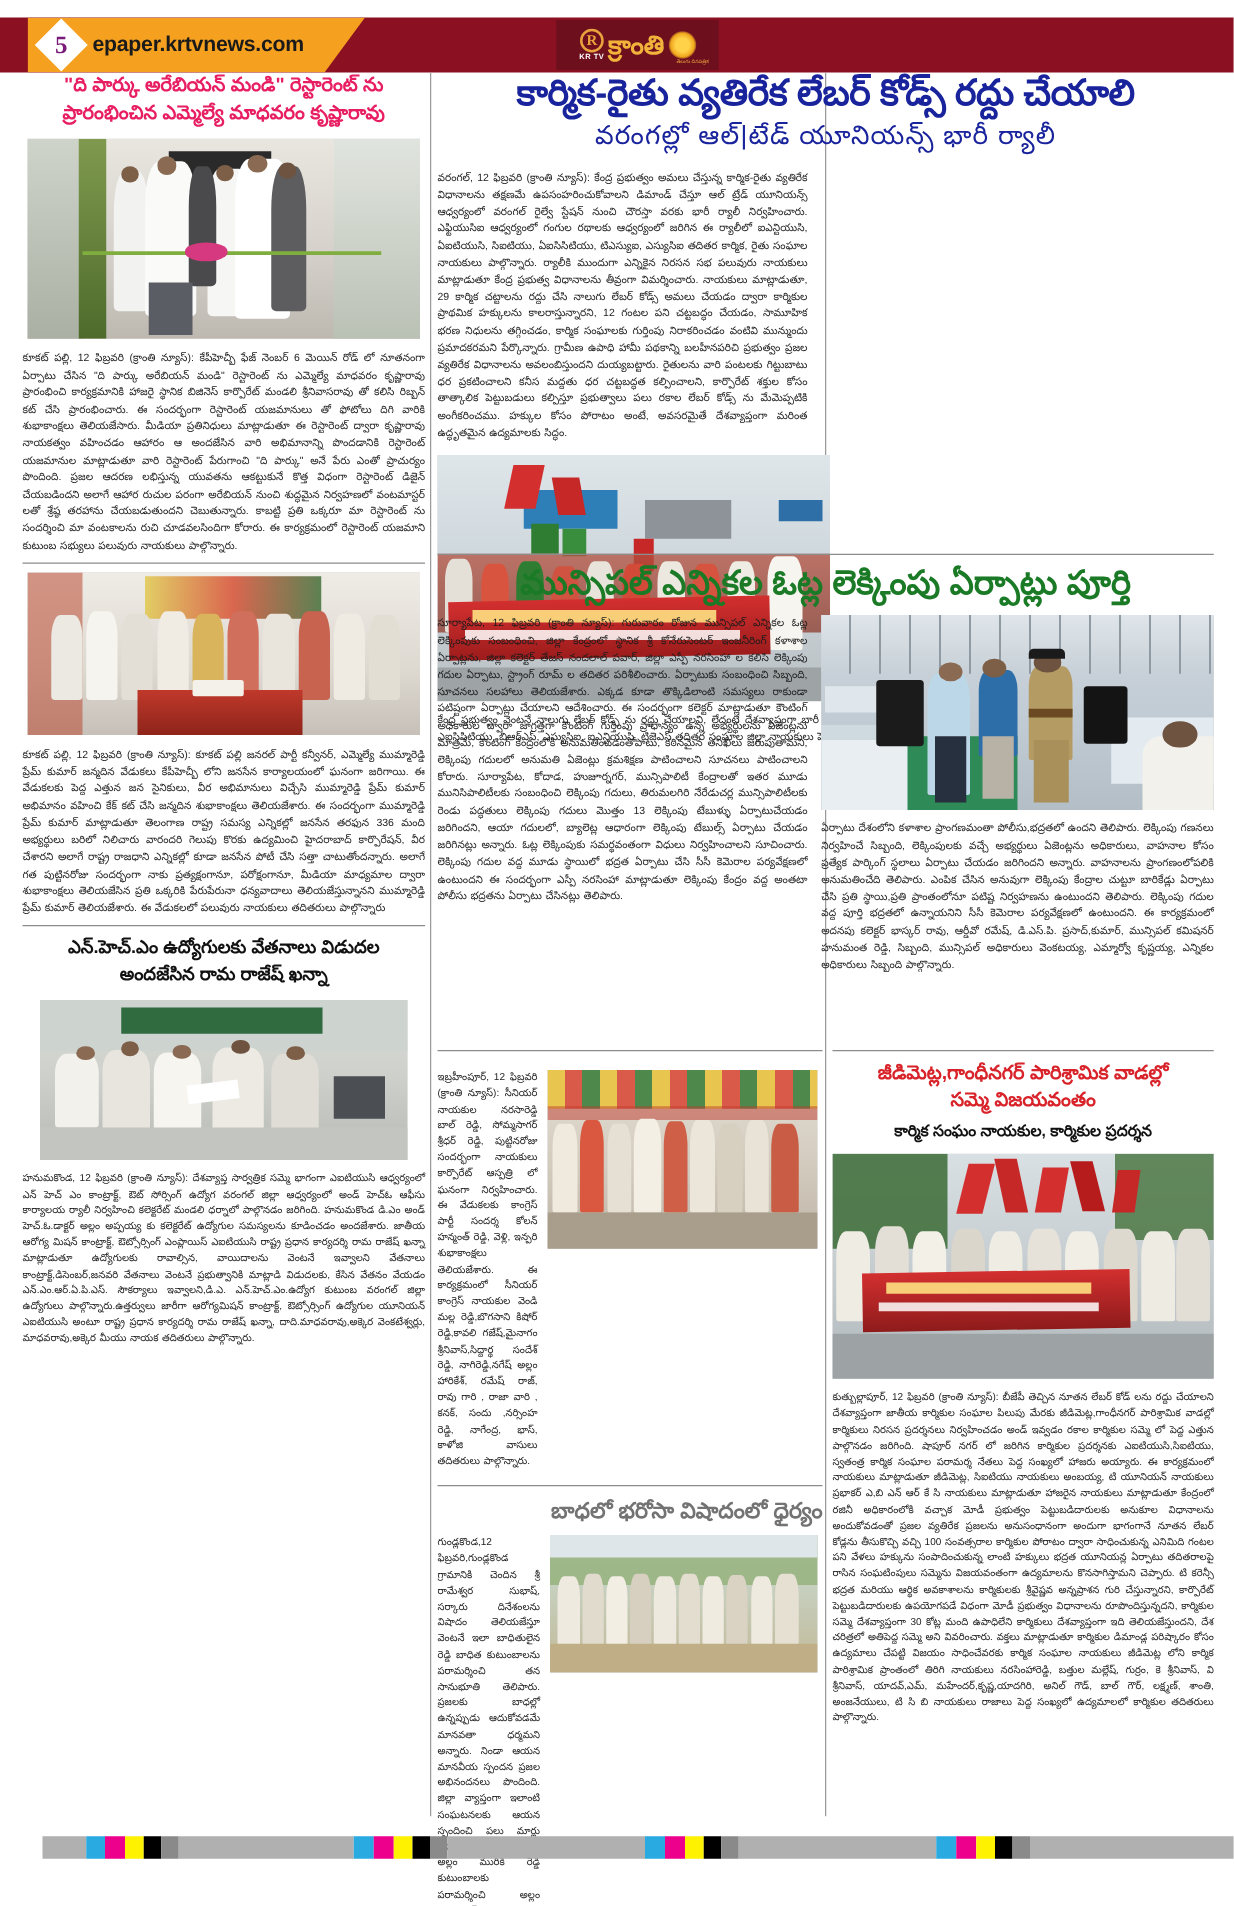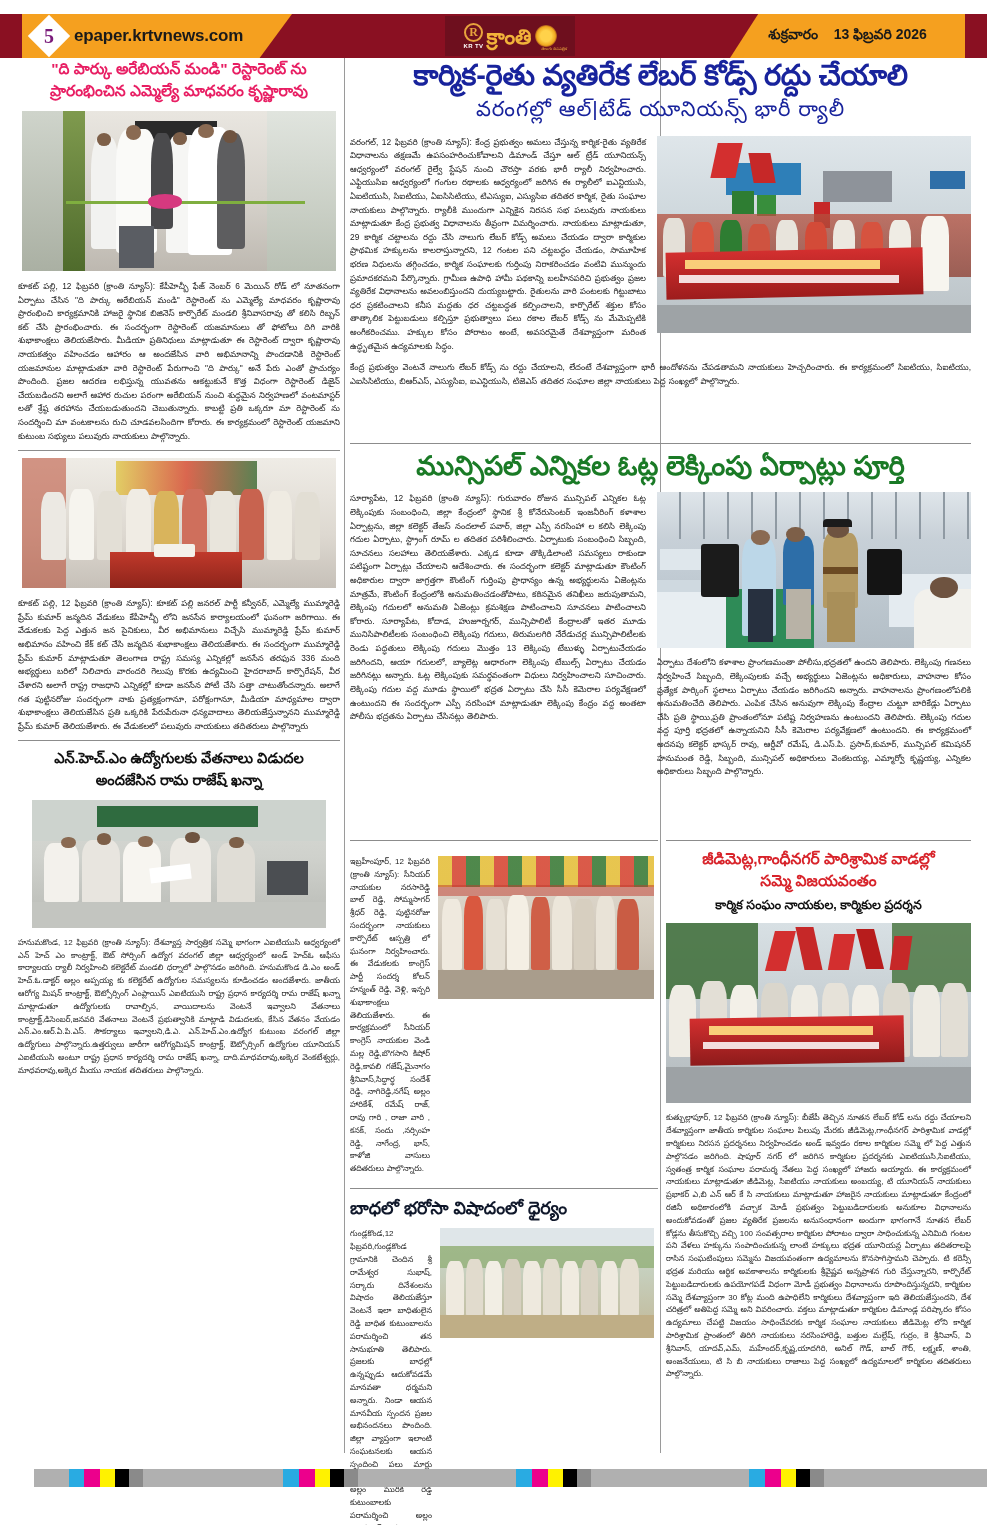--- a/index.html
+++ b/index.html
@@ -91,21 +91,21 @@
   }
   .hl-black {
     color:#111; font-weight:bold; text-align:center;
     font-size:14.5px; line-height:1.5;
   }
   .hl-red {
     color:#d8232a; font-weight:bold; text-align:center;
     font-size:15.5px; line-height:1.45;
   }
   .hl-red-lg {
-    color:#0f172a; font-weight:bold; text-align:left;
+    color:#737373; font-weight:bold; text-align:right;
     font-size:17.5px; line-height:1.4;
   }
   .hl-black-sm {
     color:#111; font-weight:bold; text-align:center;
     font-size:12.5px; line-height:1.4;
   }
 
   
   .body-text {
     font-size:8.4px; line-height:1.62; color:#1c1c1c;
@@ -143,27 +143,20 @@
     <div class="mh-logo">
       <div class="krtv-badge">
         <div class="krtv-circ">R</div>
         <div class="krtv-txt">KR TV</div>
       </div>
       <div class="logo-tel">క్రాంతి</div>
       <div class="sunburst"></div>
       <div class="logo-sub">తెలుగు దినపత్రిక</div>
     </div>
 
-    <div class="mh-right">
-      <div class="mh-date">
-        <span>శుక్రవారం</span>
-        &nbsp;&nbsp;
-        <span>13 ఫిబ్రవరి 2026</span>
-      </div>
-    </div>
   </div>
 
   <div class="content">
 
     <div class="vrule" style="left:344px; height:1395px;"></div>
     <div class="vrule" style="left:660px; height:1395px;"></div>
 
     <div class="col-left">
 
       <div>
@@ -256,21 +249,21 @@
         </div>
 
         <div class="body-text sm" style="margin-top:9px;">హనుమకొండ, 12 ఫిబ్రవరి (క్రాంతి న్యూస్): దేశవ్యాప్త సార్వత్రిక సమ్మె భాగంగా ఎఐటియుసి ఆధ్వర్యంలో ఎన్ హెచ్ ఎం కాంట్రాక్ట్, ఔట్ సోర్సింగ్ ఉద్యోగ వరంగల్ జిల్లా ఆధ్వర్యంలో అండ్ హెచ్ఓ ఆఫీసు కార్యాలయ ర్యాలీ నిర్వహించి కలెక్టరేట్ మండలి ధర్నాలో పాల్గొనడం జరిగింది. హనుమకొండ డి.ఎం అండ్ హెచ్.ఓ.డాక్టర్ అల్లం అప్పయ్య కు కలెక్టరేట్ ఉద్యోగుల సమస్యలను కూడించడం అందజేశారు. జాతీయ ఆరోగ్య మిషన్ కాంట్రాక్ట్, ఔట్సోర్సింగ్ ఎంప్లాయిస్ ఎఐటియుసి రాష్ట్ర ప్రధాన కార్యదర్శి రామ రాజేష్ ఖన్నా మాట్లాడుతూ ఉద్యోగులకు రావాల్సిన, వాయిదాలను వెంటనే ఇవ్వాలని వేతనాలు కాంట్రాక్ట్,డిసెంబర్,జనవరి వేతనాలు వెంటనే ప్రభుత్వానికి మాట్లాడి విడుదలకు, కేసిన వేతనం వేయడం ఎన్.ఎం.ఆర్.ఏ.పి.ఎస్. సౌకర్యాలు ఇవ్వాలని,డి.ఎ. ఎన్.హెచ్.ఎం.ఉద్యోగ కుటుంబ వరంగల్ జిల్లా ఉద్యోగులు పాల్గొన్నారు.ఉత్తర్వులు జారీగా ఆరోగ్యమిషన్ కాంట్రాక్ట్, ఔట్సోర్సింగ్ ఉద్యోగుల యూనియన్ ఎఐటియుసి అంటూ రాష్ట్ర ప్రధాన కార్యదర్శి రామ రాజేష్ ఖన్నా, దాది.మాధవరావు,అక్కెర వెంకటేశ్వర్లు, మాధవరావు,అక్కెర మీయు నాయక తదితరులు పాల్గొన్నారు.</div>
       </div>
     </div>
 
     <div style="position:absolute; left:350px; top:0; width:621px;">
       <h1 class="main-hl">కార్మిక-రైతు వ్యతిరేక లేబర్ కోడ్స్ రద్దు చేయాలి</h1>
       <h2 class="main-sub">వరంగల్లో ఆల్|టేడ్ యూనియన్స్ భారీ ర్యాలీ</h2>
 
-      <div style="display:flex; gap:11px; margin-top:13px;">
+      <div style="display:flex; gap:11px; margin-top:13px;flex-direction:column;">
         <div class="body-text" style="width:296px;">వరంగల్, 12 ఫిబ్రవరి (క్రాంతి న్యూస్): కేంద్ర ప్రభుత్వం అమలు చేస్తున్న కార్మిక-రైతు వ్యతిరేక విధానాలను తక్షణమే ఉపసంహరించుకోవాలని డిమాండ్ చేస్తూ ఆల్ ట్రేడ్ యూనియన్స్ ఆధ్వర్యంలో వరంగల్ రైల్వే స్టేషన్ నుంచి చౌరస్తా వరకు భారీ ర్యాలీ నిర్వహించారు. ఎఫ్టియుసిఐ ఆధ్వర్యంలో గంగుల రథాలకు ఆధ్వర్యంలో జరిగిన ఈ ర్యాలీలో ఐఎన్టియుసి, ఏఐటియుసి, సిఐటియు, ఏఐసిసిటియు, టిఎస్యుఐ, ఎస్యుసిఐ తదితర కార్మిక, రైతు సంఘాల నాయకులు పాల్గొన్నారు. ర్యాలీకి ముందుగా ఎన్నికైన నిరసన సభ పలువురు నాయకులు మాట్లాడుతూ కేంద్ర ప్రభుత్వ విధానాలను తీవ్రంగా విమర్శించారు. నాయకులు మాట్లాడుతూ, 29 కార్మిక చట్టాలను రద్దు చేసి నాలుగు లేబర్ కోడ్స్ అమలు చేయడం ద్వారా కార్మికుల ప్రాథమిక హక్కులను కాలరాస్తున్నారని, 12 గంటల పని చట్టబద్ధం చేయడం, సామూహిక భరణ నిధులను తగ్గించడం, కార్మిక సంఘాలకు గుర్తింపు నిరాకరించడం వంటివి మున్ముందు ప్రమాదకరమని పేర్కొన్నారు. గ్రామీణ ఉపాధి హామీ పథకాన్ని బలహీనపరిచి ప్రభుత్వం ప్రజల వ్యతిరేక విధానాలను అవలంబిస్తుందని దుయ్యబట్టారు. రైతులను వారి పంటలకు గిట్టుబాటు ధర ప్రకటించాలని కనీస మద్దతు ధర చట్టబద్ధత కల్పించాలని, కార్పొరేట్ శక్తుల కోసం తాత్కాలిక పెట్టుబడులు కల్పిస్తూ ప్రభుత్వాలు పలు రకాల లేబర్ కోడ్స్ ను మేమెప్పటికి అంగీకరించము. హక్కుల కోసం పోరాటం అంటే, అవసరమైతే దేశవ్యాప్తంగా మరింత ఉద్ధృతమైన ఉద్యమాలకు సిద్ధం.</div>
 
         <div class="photo" style="width:314px; height:197px; flex:0 0 auto;">
           <div class="ph-inner" style="background:linear-gradient(180deg,#dfe6ea 0%,#cfd8dd 40%,#b9c0c4 100%);"></div>
 
           <div style="position:absolute;left:22%;top:14%;width:24%;height:16%;background:#2e7fb8;"></div>
           <div style="position:absolute;left:53%;top:18%;width:22%;height:16%;background:#8e939a;"></div>
           <div style="position:absolute;right:2%;top:18%;width:11%;height:9%;background:#2f6fa8;"></div>
 
           <div style="position:absolute;left:18%;top:4%;width:8%;height:18%;background:#d32f2f;transform:skewX(-12deg);"></div>

